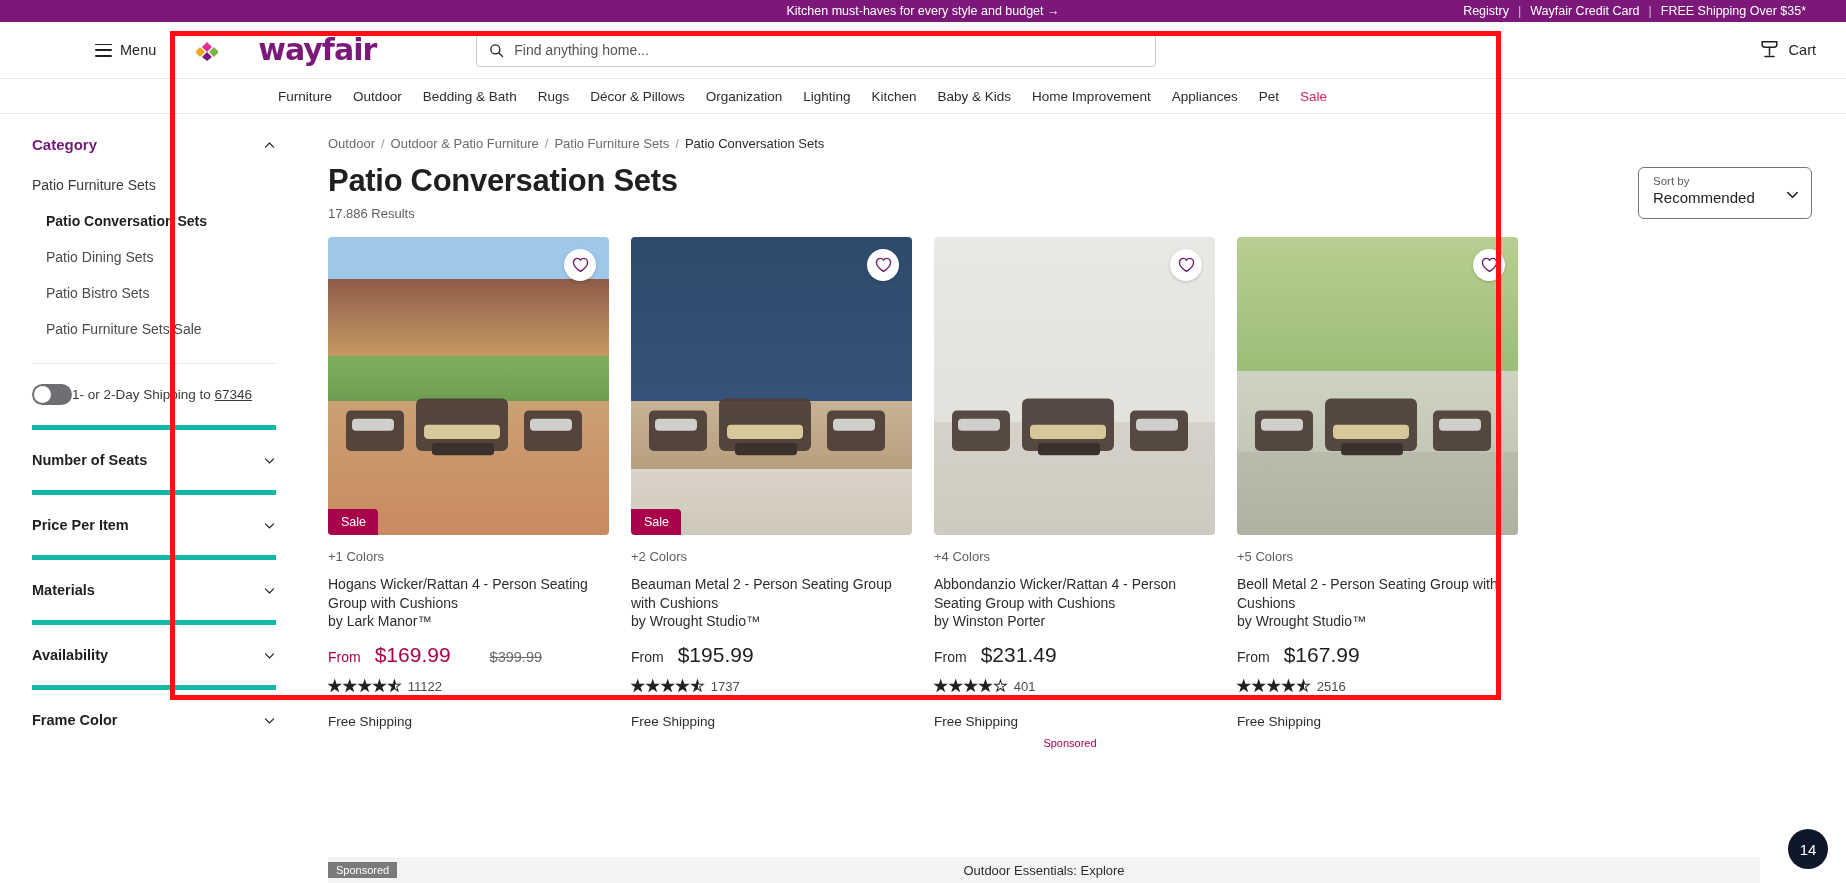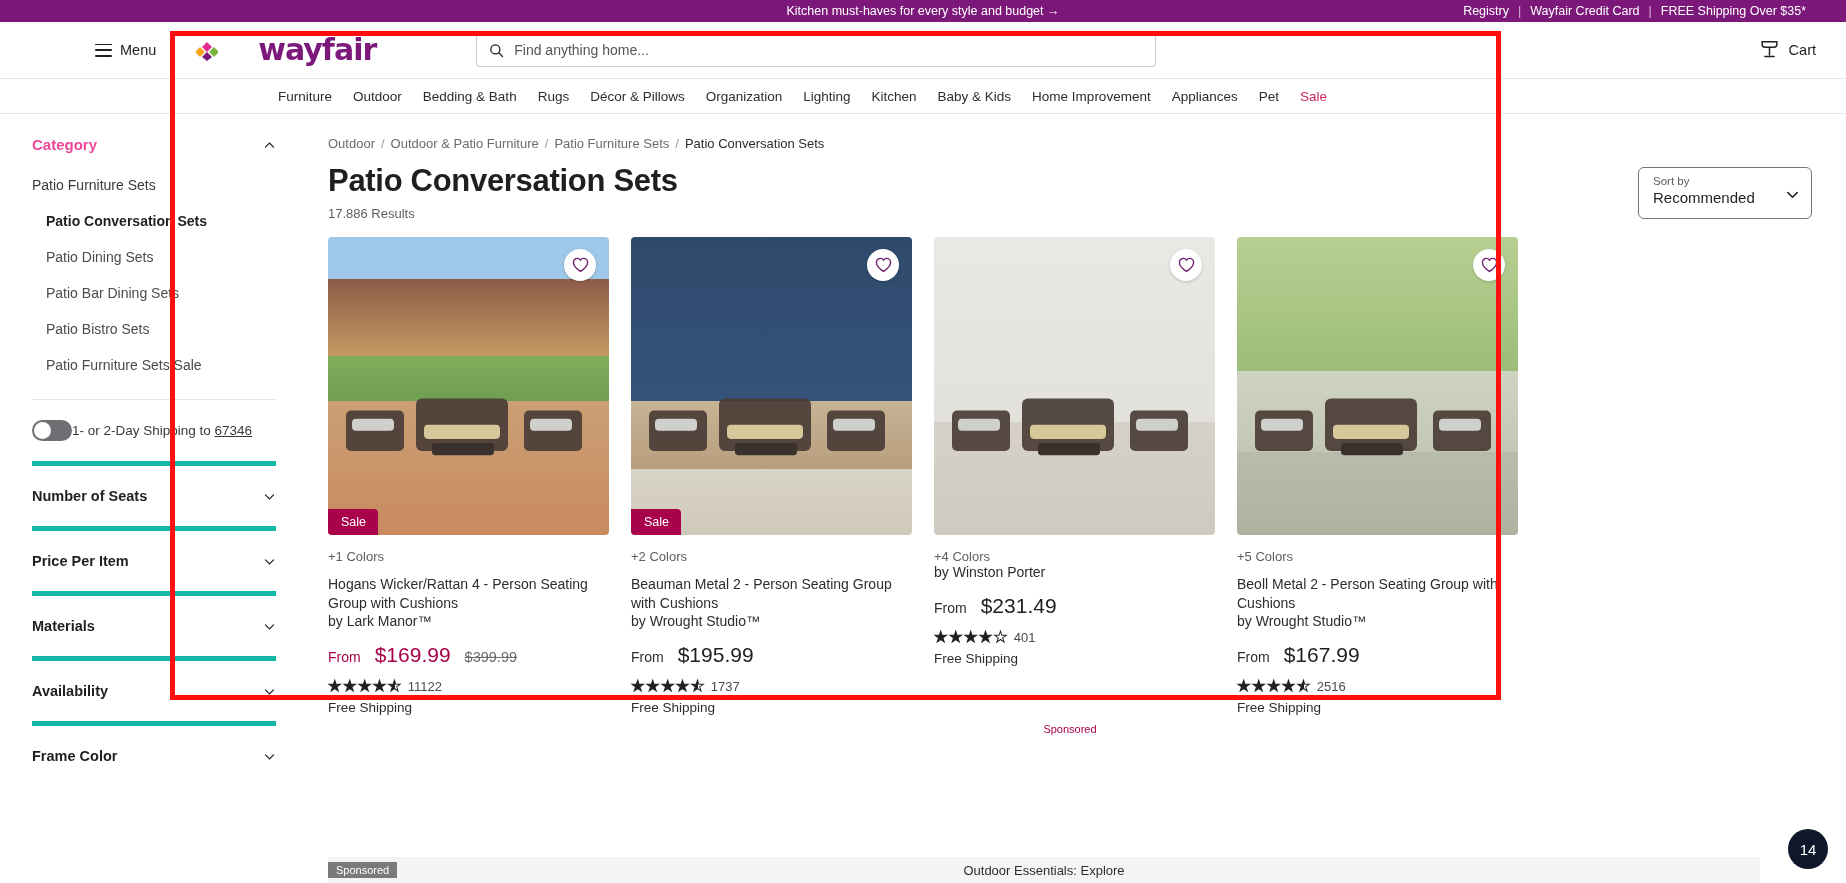--- a/index.html
+++ b/index.html
@@ -61,21 +61,21 @@
   .catnav a { color: #2d2d2d; text-decoration: none; white-space: nowrap; }
   .catnav a.sale { color: #cc2763; }
 
   
   .body-wrap { display: flex; }
 
   
   .sidebar { width: 300px; padding: 0 24px 0 32px; flex: 0 0 300px; }
   .filter-head {
     display: flex; align-items: center; justify-content: space-between;
-    padding: 22px 0 14px 0; font-size: 15px; font-weight: bold; color: #ec4899; gap: 20px;
+    padding: 22px 0 14px 0; font-size: 15px; font-weight: bold; color: #701a75; gap: 20px;
   }
   .filter-row {
     display: flex; align-items: center; justify-content: space-between;
     padding: 22px 0; font-size: 14.5px; font-weight: bold; color: #1f1f1f;
     border-top: 5px solid #14b8a6; cursor: pointer;
   }
   .chev { width: 13px; height: 13px; display:inline-block; }
   .cat-list { padding-bottom: 16px; }
   .cat-item { font-size: 14px; color: #4b4b4b; padding: 10px 0; cursor: pointer; }
   .cat-item.root { padding-left: 0px; color: #3a3a3a; }
@@ -122,27 +122,27 @@
     font-size: 12.5px; padding: 6px 12px 6px 13px; border-top-right-radius: 4px;
   }
   .colors { font-size: 13px; color: #5e5e5e; margin-top: 14px; }
   .pname { font-size: 14px; color: #2d2d2d; margin-top: 11px; line-height: 1.35; }
   .pbrand { font-size: 14px; color: #2d2d2d; }
   .price-row { margin-top: 14px; display: flex; align-items: baseline; gap: 14px; }
   .from { font-size: 14px; color: #2d2d2d; }
   .from.sale { color: #a8024b; }
   .price { font-size: 21px; color: #1f1f1f; }
   .price.sale { color: #a8024b; }
-  .was { font-size: 14.5px; color: #6b6b6b; text-decoration: line-through; }
+  .was { font-size: 14.5px; color: #6b6b6b; text-decoration: line-through; margin-left: 25px; }
   .rating { margin-top: 12px; display: flex; align-items: center; gap: 5px; }
   .stars { position: relative; display: inline-block; font-size: 15px; line-height: 1; letter-spacing: 1.5px; font-family: "DejaVu Sans", sans-serif; }
   .stars .bg { color: #fff; -webkit-text-stroke: 1px #1f1f1f; }
   .stars .fg { position: absolute; left: 0; top: 0; overflow: hidden; white-space: nowrap; color: #1f1f1f; }
   .rcount { font-size: 13px; color: #4b4b4b; }
-  .ship { font-size: 13.5px; color: #2d2d2d; margin-top: 6px; }
+  .ship { font-size: 13.5px; color: #2d2d2d; margin-top: 20px; }
 
   
   .sponsored-note { text-align: center; font-size: 11px; color: #a8024b; margin-top: 8px; }
   .bottom-strip {
     position: absolute; left: 328px; right: 86px; bottom: 0; height: 26px;
     background: #f4f4f4; display: flex; align-items: center;
   }
   .bottom-strip .sp-tag { background: #7a7a7a; color: #fff; font-size: 11px; padding: 2px 8px; }
   .bottom-strip .sp-title { position: absolute; left: 0; right: 0; text-align: center; font-size: 13px; color: #2d2d2d; }
 
@@ -240,21 +240,20 @@
         <span class="chev">
           <svg width="13" height="13" viewBox="0 0 16 16">
               <path d="M3 10 L8 5 L13 10" fill="none" stroke="#1f1f1f" stroke-width="1.5" stroke-linecap="round"></path>
             </svg>
         </span>
       </div>
       <div class="cat-list" id="cat-list">
           <div class="cat-item root">Patio Furniture Sets</div>
           <div class="cat-item child active">Patio Conversation Sets</div>
           <div class="cat-item child">Patio Dining Sets</div>
-          <div class="cat-item child">Patio Bar Dining Sets</div>
           <div class="cat-item child">Patio Bistro Sets</div>
           <div class="cat-item child">Patio Furniture Sets Sale</div>
         </div>
 
       <div class="ship-row">
         <span class="toggle">
             <span class="knob"></span>
           </span>
         <span class="ship-text"><span>1- or 2-Day Shipping to </span><u>67346</u></span>
       </div>
@@ -395,20 +394,21 @@
                   <rect x="24" y="50" width="42" height="12" rx="4" fill="#cfd0cb"></rect>
                   <rect x="202" y="50" width="42" height="12" rx="4" fill="#cfd0cb"></rect>
                 </svg></div>
               <div class="heart">
                 <svg width="17" height="16" viewBox="0 0 24 22">
                   <path d="M12 20 C12 20 2 13.5 2 7.4 C2 3.9 4.7 1.6 7.6 1.6 C9.8 1.6 11.3 3 12 4.1 C12.7 3 14.2 1.6 16.4 1.6 C19.3 1.6 22 3.9 22 7.4 C22 13.5 12 20 12 20 Z" fill="none" stroke="#6d1a6b" stroke-width="1.9"></path>
                 </svg>
               </div>
             </div>
             <div class="colors">+4 Colors</div>
+            <div class="pname">Abbondanzio Wicker/Rattan 4 - Person Seating Group with Cushions</div>
             <div class="pbrand">by Winston Porter</div>
             <div class="price-row">
               <div class="from">From</div>
               <div class="price">$231.49</div>
             </div>
             <div class="rating">
               <span class="stars"><span class="bg">★★★★★</span><span class="fg" style="width:80%">★★★★★</span></span>
               <span class="rcount">401</span>
             </div>
             <div class="ship">Free Shipping</div>

